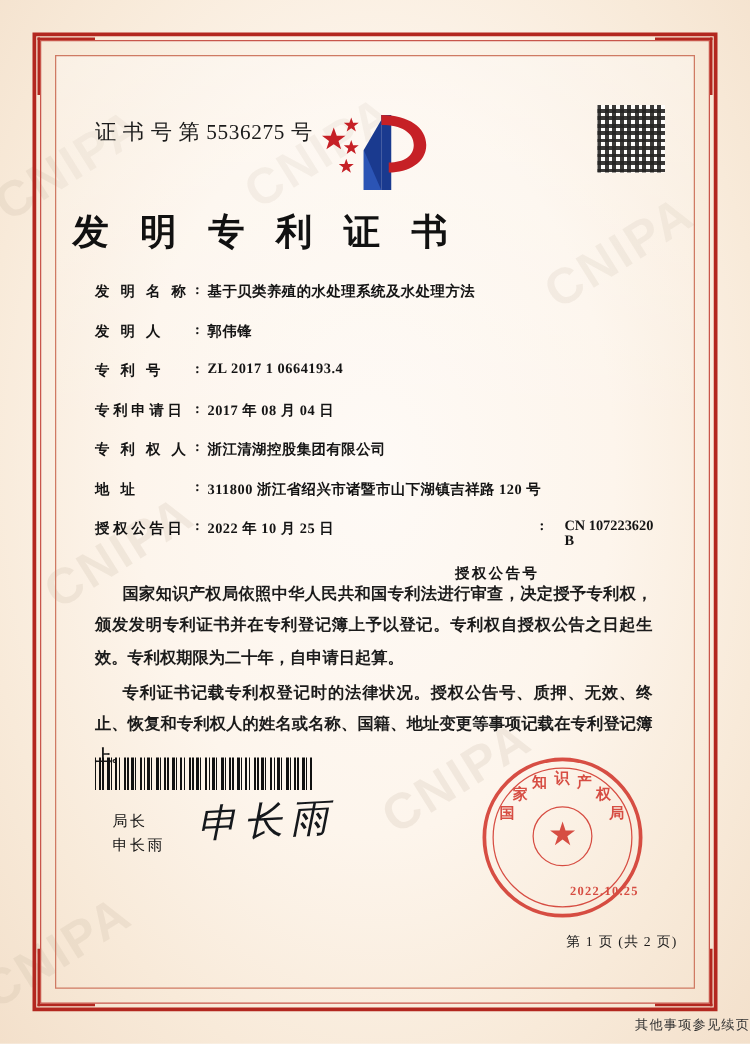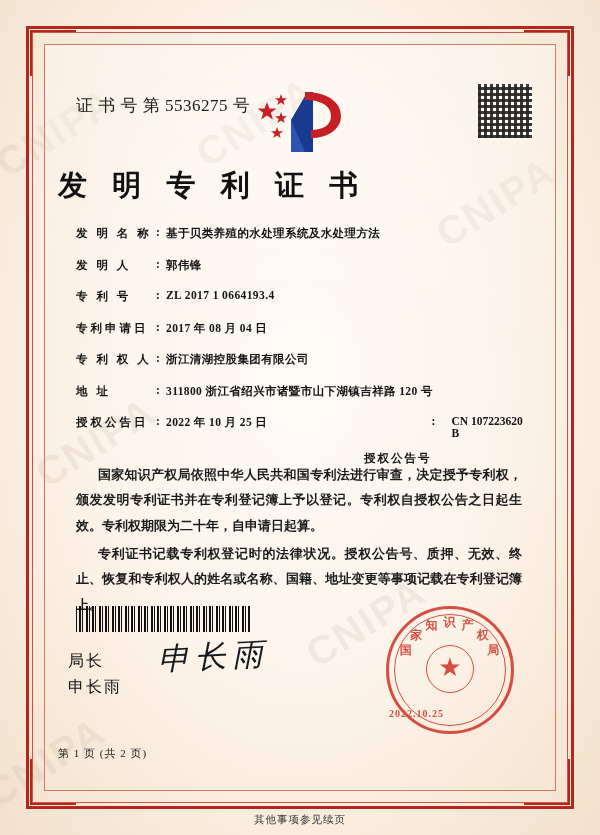--- a/index.html
+++ b/index.html
@@ -202,23 +202,23 @@
     background-image:
       repeating-linear-gradient(90deg,
         #111 0 1px, transparent 1px 3px,
         #111 3px 5px, transparent 5px 6px,
         #111 6px 7px, transparent 7px 10px,
         #111 10px 12px, transparent 12px 13px);
   }
 
   .sign-block {
     position: absolute;
-    left: 10px;
+    left: 32px;
     top: 590px;
-    font-size: 16px;
+    font-size: 12px;
     color: #111;
     line-height: 1.6;
     letter-spacing: 2px;
   }
   .signature {
     position: absolute;
     left: 100px;
     top: 578px;
     font-size: 31px;
     color: #15181c;
@@ -283,43 +283,43 @@
     margin-left: -7px;
     margin-top: -7px;
     text-align: center;
     line-height: 14px;
   }
   .seal-year {
     position: absolute;
     left: 0;
     right: 0;
     bottom: 12px;
-    text-align: left;
+    text-align: right;
     font-size: 10px;
     letter-spacing: 1px;
     font-weight: bold;
   }
 
   .page-no {
     position: absolute;
     left: 0;
     right: 0;
     bottom: 16px;
-    text-align: left;
+    text-align: right;
     font-size: 11px;
     color: #1b1b1b;
     letter-spacing: 1px;
   }
 
   .footnote {
     position: absolute;
     left: 0;
     right: 0;
     bottom: 8px;
-    text-align: center;
+    text-align: right;
     font-size: 10.5px;
     color: #333;
     letter-spacing: 1px;
   }
 </style>
 </head>
 <body>
 
 <div class="page">
 

